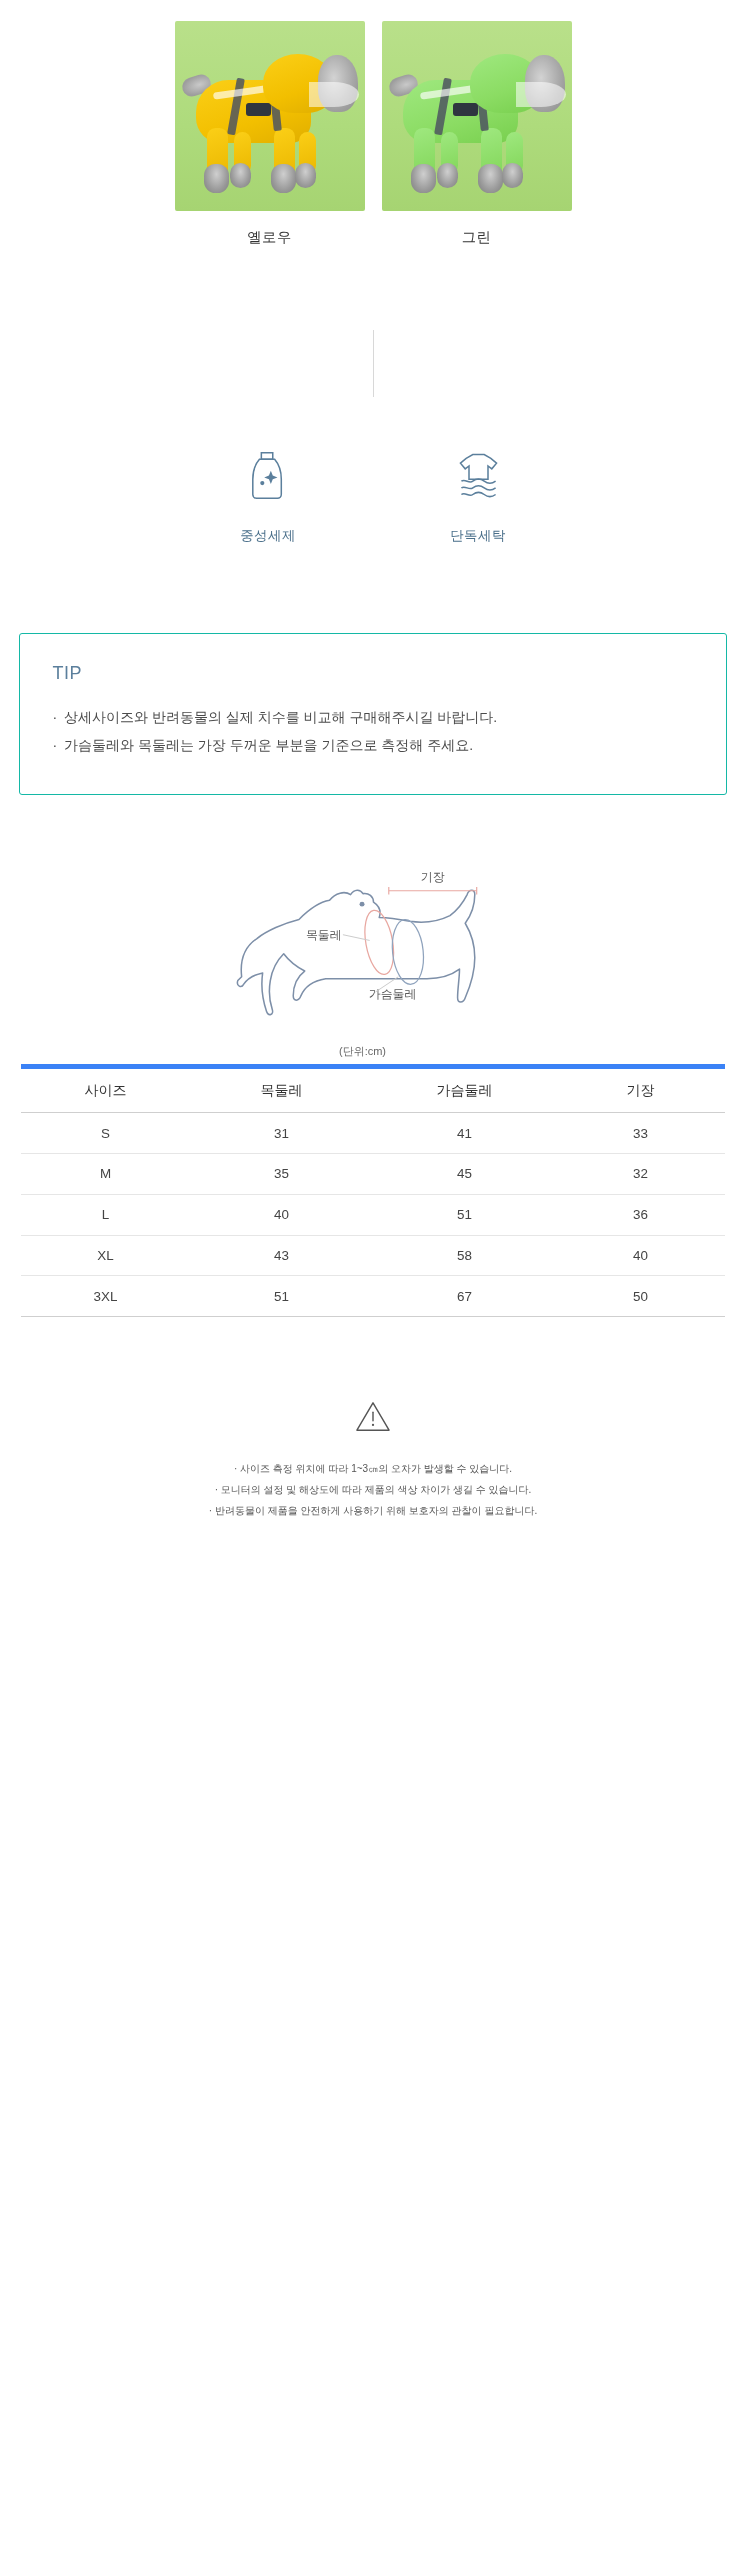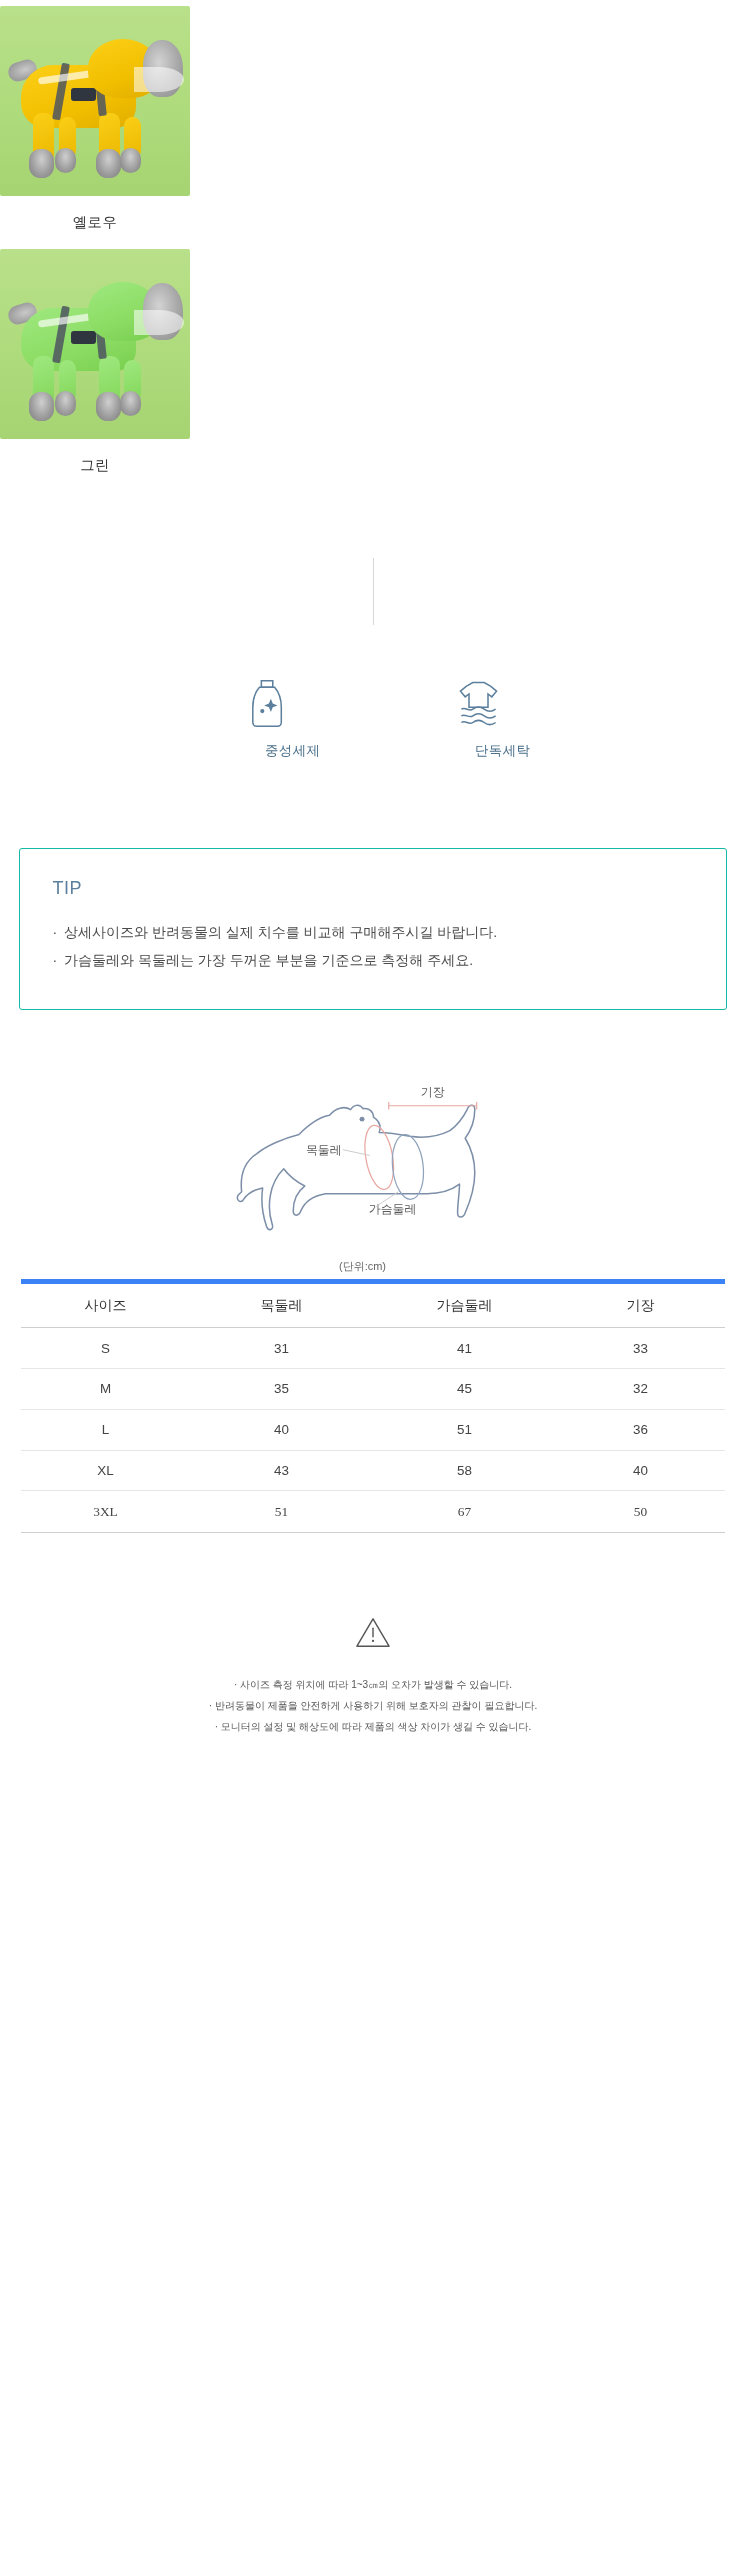--- a/index.html
+++ b/index.html
@@ -11,22 +11,21 @@
     color: #3b3b3b;
     -webkit-font-smoothing: antialiased;
   }
   .page { width: 746px; min-height: 2576px; position: relative; overflow: hidden; }
 
   
   .photos {
     display: flex;
     justify-content: center;
     gap: 17px;
-    padding-top: 6px;
-    flex-direction: column;
+    padding-top: 21px;
   }
   .photo-card { width: 190px; }
   .photo {
     width: 190px;
     height: 190px;
     border-radius: 1.9px;
     position: relative;
     overflow: hidden;
   }
   .photo.yellow { background: linear-gradient(180deg,#b9e08a 0%, #aedb7c 55%, #a6d472 100%); }
@@ -132,25 +131,24 @@
   
   .care-row {
     display: flex;
     justify-content: center;
     gap: 105px;
     margin-top: 25px;
   }
   .care-item { width: 105px; text-align: center; }
   .care-icon { height: 59px; display:flex; align-items:center; justify-content:center; }
   .care-label {
-    margin-top: 9px;
+    margin-top: 22px;
     font-size: 13.4px;
     color: #4a6f8a;
     letter-spacing: 0.5px;
-    text-align: right;
   }
 
   
   .tip-box {
     margin: 88px 19px 0 19px;
     border: 1px solid #14b8a6;
     border-radius: 3px;
     padding: 29px 32.5px 32.5px 32.5px;
   }
   .tip-title {
@@ -204,21 +202,21 @@
     text-align: center;
     font-size: 14px;
   }
   table.size-table td {
     padding: 12.4px 0;
     text-align: center;
     border-bottom: 1px solid #e6e6e6;
     color: #444;
     font-size: 13.4px;
   }
-  table.size-table tr:last-child td { border-bottom: 1px solid #cfcfcf; font-family: Liberation Serif, serif; }
+  table.size-table tr:last-child td { border-bottom: 1px solid #cfcfcf; }
   table.size-table col.c1 { width: 24%; }
   table.size-table col.c2 { width: 26%; }
   table.size-table col.c3 { width: 26%; }
   table.size-table col.c4 { width: 24%; }
 
   
   .notice-wrap { margin-top: 82px; text-align: center; }
   .notice-icon { display:flex; justify-content:center; margin-bottom: 25px; }
   .notice-list { list-style: none; margin: 0; padding: 0; }
   .notice-list li {
@@ -413,20 +411,20 @@
   <div class="notice-wrap">
     <div class="notice-icon">
       <svg width="38" height="34" viewBox="0 0 40 36" fill="none" stroke="#555" stroke-width="1.5" stroke-linejoin="round">
         <path d="M20 4 L37 33 H3 Z"></path>
         <path d="M20 14 v9" stroke-linecap="round"></path>
         <circle cx="20" cy="27.5" r="1.2" fill="#555" stroke="none"></circle>
       </svg>
     </div>
     <ul class="notice-list">
       <li>사이즈 측정 위치에 따라 1~3㎝의 오차가 발생할 수 있습니다.</li>
+      <li>모니터의 설정 및 해상도에 따라 제품의 색상 차이가 생길 수 있습니다.</li>
       <li>반려동물이 제품을 안전하게 사용하기 위해 보호자의 관찰이 필요합니다.</li>
-      <li>모니터의 설정 및 해상도에 따라 제품의 색상 차이가 생길 수 있습니다.</li>
     </ul>
   </div>
 
   <div class="bottom-space"></div>
 </div>
 
 
 </body></html>

